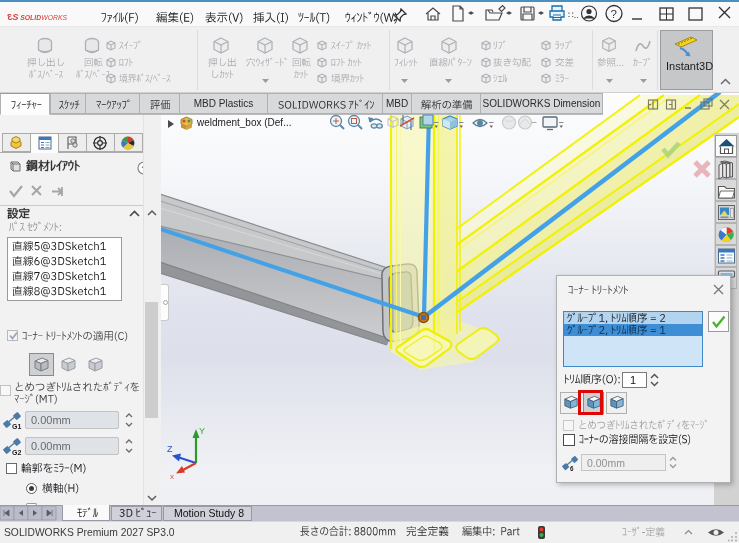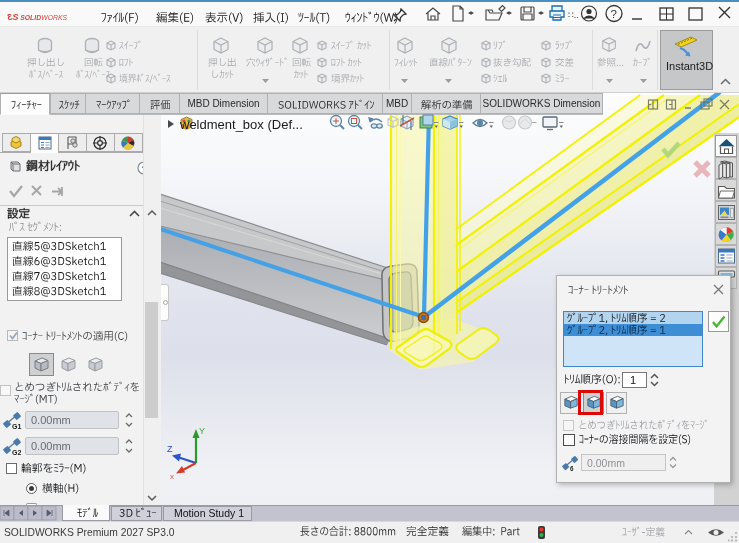--- a/index.html
+++ b/index.html
@@ -382,21 +382,21 @@
   </svg>
 <div class="ab" style="left:85px;top:93px;width:55px;height:21px;background:#d8d9da;border:1px solid #b0b1b2;border-top:1px solid #b0b1b2"></div>
 <svg style="position:absolute;left:94.5px;top:98.5px;" width="39" height="13">
     <path d="M5.8 2.1V2.8Q5.6 3.9 5.1 5.0Q4.5 6.1 3.8 7.0Q4.4 8.2 4.9 9.2L4.4 9.5Q3.9 8.4 3.2 7.3Q2.6 6.2 2.0 5.3L2.5 4.9Q2.9 5.5 3.4 6.4Q4.8 4.7 5.1 2.8H1.4V2.1Z M10.8 6.0H6.7V5.3H10.8Z M15.9 2.8Q15.9 4.6 15.6 6.0Q15.3 7.3 14.6 8.3Q13.9 9.2 12.8 9.9L12.4 9.4Q13.4 8.7 14.0 7.9Q14.6 7.1 14.9 6.0Q15.2 4.9 15.2 3.4H13.2Q12.8 4.9 12.1 6.1L11.6 5.6Q12.6 4.0 13.0 1.2L13.6 1.3Q13.5 2.0 13.4 2.8Z M19.3 5.5Q20.3 4.4 20.5 2.7H16.8V2.0H21.1V2.7Q20.9 4.7 19.7 6.0ZM16.9 9.4Q17.7 8.7 18.1 7.9Q18.4 7.1 18.4 5.8V3.8H19.0V5.8Q19.0 7.3 18.6 8.2Q18.2 9.2 17.3 10.0Z M24.0 6.0Q23.9 4.7 23.7 3.3L24.3 3.2Q24.5 4.7 24.6 5.9ZM23.0 9.7Q23.9 9.1 24.4 8.4Q24.9 7.6 25.2 6.4Q25.5 5.3 25.6 3.4L26.3 3.5Q26.1 5.4 25.8 6.7Q25.5 7.9 24.9 8.8Q24.3 9.6 23.4 10.2ZM22.6 6.5Q22.4 5.2 22.1 3.7L22.6 3.6Q22.8 4.4 22.9 5.0Q23.1 5.6 23.1 6.3Z M27.2 2.0H31.2Q31.1 4.2 30.9 5.7Q30.6 7.2 30.0 8.2Q29.3 9.2 28.3 9.9L27.8 9.3Q28.8 8.7 29.4 7.8Q29.9 7.0 30.2 5.7Q30.4 4.5 30.5 2.7H27.2Z M32.0 1.8Q32.0 1.3 32.3 0.9Q32.7 0.6 33.3 0.6Q33.8 0.6 34.2 0.9Q34.5 1.3 34.5 1.8Q34.5 2.4 34.2 2.7Q33.8 3.1 33.3 3.1Q32.7 3.1 32.3 2.7Q32.0 2.4 32.0 1.8ZM34.0 1.9V1.8Q34.0 1.5 33.8 1.3Q33.6 1.1 33.3 1.1Q32.9 1.1 32.7 1.3Q32.5 1.5 32.5 1.8V1.9Q32.5 2.2 32.7 2.4Q32.9 2.6 33.3 2.6Q33.6 2.6 33.8 2.4Q34.0 2.2 34.0 1.9Z" fill="#2a2a2a"></path>
   </svg>
 <div class="ab" style="left:139px;top:93px;width:41px;height:21px;background:#d8d9da;border:1px solid #b0b1b2;border-top:1px solid #b0b1b2"></div>
 <svg style="position:absolute;left:149.2px;top:98.5px;" width="24" height="13">
     <path d="M1.8 1.3H4.7V1.9H1.8ZM8.2 6.3H10.8V6.9H8.2V10.4H7.6V6.9H5.0V6.3H7.6V1.9H5.2V1.3H10.6V1.9H8.2ZM8.8 5.3Q9.1 4.8 9.4 4.0Q9.7 3.3 9.9 2.6L10.4 2.9Q10.2 3.5 9.9 4.3Q9.6 5.1 9.3 5.7ZM6.0 2.7Q6.2 3.2 6.5 3.9Q6.7 4.7 6.9 5.3L6.4 5.6Q6.2 4.9 5.9 4.2Q5.7 3.5 5.5 2.9ZM1.5 2.8H5.1V3.3H1.5ZM1.9 4.2H4.7V4.8H1.9ZM4.7 6.2H1.9V5.6H4.7ZM2.5 10.4H1.9V7.0H4.7V9.8H2.5ZM4.2 7.6H2.5V9.2H4.2Z M14.2 1.0Q13.9 2.5 13.4 3.8V10.3H12.8V5.0Q12.4 5.6 12.0 6.1L11.6 5.5Q12.3 4.6 12.8 3.5Q13.3 2.4 13.6 0.9ZM21.2 1.5V2.1H18.9V3.9H20.8V10.3H20.2V9.6H15.2V10.3H14.5V3.9H16.4V2.1H14.3V1.5ZM17.0 3.9H18.3V2.1H17.0ZM16.4 4.4H15.2V9.1H16.4ZM18.3 9.1V4.4H17.0V9.1ZM18.9 9.1H20.2V4.4H18.9Z" fill="#2a2a2a"></path>
   </svg>
 <div class="ab" style="left:179px;top:93px;width:89px;height:21px;background:#d8d9da;border:1px solid #b0b1b2;border-top:1px solid #b0b1b2"></div>
-<div class="ab" style="left:179px;top:98px;width:89px;text-align:center;font-size:10px;white-space:nowrap;color:#2a2a2a">MBD Dimension</div>
+<div class="ab" style="left:179px;top:98px;width:89px;text-align:center;font-size:10px;white-space:nowrap;color:#2a2a2a">MBD Plastics</div>
 <div class="ab" style="left:267px;top:93px;width:116px;height:21px;background:#d8d9da;border:1px solid #b0b1b2;border-top:1px solid #b0b1b2"></div>
 <svg style="position:absolute;left:276.8px;top:98.5px;" width="99" height="13">
     <path d="M1.5 8.4 2.1 7.9Q2.5 8.4 3.0 8.7Q3.5 9.0 4.2 9.0Q5.0 9.0 5.4 8.6Q5.8 8.2 5.8 7.5Q5.8 6.9 5.5 6.6Q5.2 6.3 4.4 6.2L3.8 6.0Q2.7 5.8 2.2 5.3Q1.7 4.8 1.7 4.0Q1.7 3.0 2.4 2.4Q3.0 1.9 4.2 1.9Q5.8 1.9 6.6 3.1L6.0 3.6Q5.3 2.7 4.1 2.7Q3.4 2.7 3.0 3.0Q2.5 3.3 2.5 3.9Q2.5 4.5 2.9 4.8Q3.2 5.1 4.0 5.2L4.6 5.4Q5.7 5.6 6.2 6.1Q6.7 6.6 6.7 7.4Q6.7 8.5 6.0 9.1Q5.3 9.7 4.1 9.7Q2.4 9.7 1.5 8.4Z M7.9 5.8Q7.9 4.6 8.3 3.7Q8.7 2.8 9.4 2.3Q10.1 1.9 11.1 1.9Q12.1 1.9 12.8 2.3Q13.5 2.8 13.9 3.7Q14.3 4.6 14.3 5.8Q14.3 7.1 13.9 7.9Q13.5 8.8 12.8 9.3Q12.1 9.7 11.1 9.7Q10.1 9.7 9.4 9.3Q8.7 8.8 8.3 7.9Q7.9 7.1 7.9 5.8ZM13.3 6.4V5.2Q13.3 4.4 13.1 3.9Q12.8 3.3 12.3 3.0Q11.8 2.7 11.1 2.7Q10.4 2.7 9.9 3.0Q9.4 3.3 9.1 3.9Q8.8 4.4 8.8 5.2V6.4Q8.8 7.2 9.1 7.7Q9.4 8.3 9.9 8.6Q10.4 8.9 11.1 8.9Q11.8 8.9 12.3 8.6Q12.8 8.3 13.1 7.7Q13.3 7.2 13.3 6.4Z M20.0 8.8V9.6H15.9V2.0H16.8V8.8Z M24.0 9.6H21.0V8.9H22.0V2.8H21.0V2.0H24.0V2.8H22.9V8.9H24.0Z M25.6 9.6V2.0H28.1Q29.6 2.0 30.4 3.0Q31.2 4.0 31.2 5.8Q31.2 7.7 30.4 8.6Q29.6 9.6 28.1 9.6ZM28.1 8.8Q29.1 8.8 29.7 8.2Q30.3 7.5 30.3 6.4V5.2Q30.3 4.1 29.7 3.4Q29.1 2.8 28.1 2.8H26.5V8.8Z M34.9 9.6H33.9L32.1 2.0H33.0L33.9 5.9L34.5 8.5H34.5L35.1 5.9L36.2 2.0H37.2L38.1 5.9L38.8 8.5H38.8L39.4 5.9L40.4 2.0H41.3L39.3 9.6H38.3L37.3 5.6L36.6 3.0H36.6L35.9 5.6Z M42.1 5.8Q42.1 4.6 42.5 3.7Q42.9 2.8 43.6 2.3Q44.3 1.9 45.3 1.9Q46.3 1.9 47.0 2.3Q47.7 2.8 48.1 3.7Q48.5 4.6 48.5 5.8Q48.5 7.1 48.1 7.9Q47.7 8.8 47.0 9.3Q46.3 9.7 45.3 9.7Q44.3 9.7 43.6 9.3Q42.9 8.8 42.5 7.9Q42.1 7.1 42.1 5.8ZM47.6 6.4V5.2Q47.6 4.4 47.3 3.9Q47.0 3.3 46.5 3.0Q46.0 2.7 45.3 2.7Q44.6 2.7 44.1 3.0Q43.6 3.3 43.3 3.9Q43.0 4.4 43.0 5.2V6.4Q43.0 7.2 43.3 7.7Q43.6 8.3 44.1 8.6Q44.6 8.9 45.3 8.9Q46.0 8.9 46.5 8.6Q47.0 8.3 47.3 7.7Q47.6 7.2 47.6 6.4Z M51.0 6.3V9.6H50.1V2.0H53.1Q54.1 2.0 54.7 2.6Q55.2 3.1 55.2 4.2Q55.2 5.0 54.8 5.5Q54.4 6.1 53.7 6.2L55.4 9.6H54.5L52.8 6.3ZM53.1 5.6Q53.7 5.6 54.0 5.3Q54.3 5.0 54.3 4.5V3.9Q54.3 3.4 54.0 3.1Q53.7 2.8 53.1 2.8H51.0V5.6Z M57.9 9.6H57.1V2.0H57.9V6.1H57.9L59.1 4.8L61.4 2.0H62.4L59.6 5.3L62.6 9.6H61.6L59.0 5.8L57.9 7.1Z M63.3 8.4 64.0 7.9Q64.4 8.4 64.9 8.7Q65.4 9.0 66.0 9.0Q66.8 9.0 67.3 8.6Q67.7 8.2 67.7 7.5Q67.7 6.9 67.4 6.6Q67.0 6.3 66.3 6.2L65.7 6.0Q64.6 5.8 64.1 5.3Q63.5 4.8 63.5 4.0Q63.5 3.0 64.2 2.4Q64.9 1.9 66.0 1.9Q67.7 1.9 68.5 3.1L67.9 3.6Q67.2 2.7 66.0 2.7Q65.2 2.7 64.8 3.0Q64.4 3.3 64.4 3.9Q64.4 4.5 64.7 4.8Q65.1 5.1 65.8 5.2L66.5 5.4Q67.6 5.6 68.1 6.1Q68.6 6.6 68.6 7.4Q68.6 8.5 67.9 9.1Q67.2 9.7 66.0 9.7Q64.3 9.7 63.3 8.4Z M74.5 5.5Q75.5 4.4 75.7 2.7H72.0V2.0H76.4V2.7Q76.1 4.7 75.0 6.0ZM72.1 9.4Q73.0 8.7 73.3 7.9Q73.6 7.1 73.6 5.8V3.8H74.3V5.8Q74.3 7.3 73.9 8.2Q73.5 9.2 72.6 10.0Z M81.3 6.8Q80.7 6.3 80.0 5.9Q79.3 5.4 78.7 5.0V9.9H78.0V1.4H78.7V4.2Q80.4 5.2 81.6 6.2Z M84.3 2.6Q83.8 1.6 83.3 0.8L83.9 0.6Q84.5 1.5 84.8 2.4ZM83.1 3.1Q82.7 2.2 82.2 1.3L82.7 1.0Q83.4 2.1 83.7 2.9Z M92.0 1.8Q91.4 3.1 90.5 4.2V9.9H89.8V5.0Q88.8 6.1 87.8 6.8L87.4 6.2Q88.6 5.4 89.6 4.1Q90.7 2.9 91.4 1.4Z M94.3 4.3Q94.0 3.9 93.5 3.3Q93.1 2.7 92.6 2.2L93.0 1.7Q93.5 2.2 94.0 2.8Q94.5 3.4 94.8 3.9ZM92.9 9.2Q93.9 8.6 94.6 7.8Q95.3 6.9 95.8 5.6Q96.2 4.4 96.5 2.6L97.1 2.9Q96.7 5.5 95.8 7.2Q94.9 8.8 93.3 9.8Z" fill="#2a2a2a"></path>
   </svg>
 <div class="ab" style="left:382px;top:93px;width:30px;height:21px;background:#d8d9da;border:1px solid #b0b1b2;border-top:1px solid #b0b1b2"></div>
 <div class="ab" style="left:382px;top:98px;width:30px;text-align:center;font-size:10px;white-space:nowrap;color:#2a2a2a">MBD</div>
 <div class="ab" style="left:411px;top:93px;width:70px;height:21px;background:#d8d9da;border:1px solid #b0b1b2;border-top:1px solid #b0b1b2"></div>
 <svg style="position:absolute;left:420.2px;top:98.5px;" width="54" height="13">
     <path d="M5.2 2.0Q5.1 2.4 4.9 2.8Q4.7 3.1 4.4 3.4H5.6V9.5Q5.6 9.9 5.4 10.1Q5.3 10.2 5.0 10.2H3.8L3.6 9.6H5.0V8.0H2.3Q2.2 9.3 1.8 10.4L1.3 10.0Q1.6 9.1 1.8 7.9Q1.9 6.8 1.9 5.0V3.8L1.6 4.1L1.2 3.6Q2.4 2.6 2.9 0.9L3.5 1.0Q3.4 1.3 3.3 1.6H5.2ZM5.9 3.9Q6.7 3.6 7.2 3.1Q7.6 2.6 7.7 1.9H6.1V1.4H10.6Q10.6 2.7 10.4 3.4Q10.3 3.9 10.0 4.1Q9.8 4.3 9.2 4.3H8.4L8.2 3.7H9.1Q9.5 3.7 9.6 3.6Q9.8 3.5 9.8 3.2Q9.9 2.9 9.9 2.6Q9.9 2.2 9.9 1.9H8.3Q8.1 3.6 6.2 4.5ZM3.0 2.1Q2.7 2.8 2.2 3.4H3.8Q4.0 3.1 4.2 2.8Q4.4 2.4 4.6 2.1ZM3.4 5.3V4.0H2.4V5.3ZM3.9 5.3H5.0V4.0H3.9ZM10.9 7.8V8.4H8.9V10.4H8.3V8.4H6.0V7.8H8.3V6.4H7.0Q6.7 7.0 6.4 7.4L5.9 7.0Q6.6 6.1 6.8 4.8L7.4 4.9Q7.3 5.4 7.2 5.8H8.3V4.7H8.9V5.8H10.7V6.4H8.9V7.8ZM2.4 5.9Q2.4 6.7 2.4 7.4H3.4V5.9ZM3.9 5.9V7.4H5.0V5.9Z M16.0 6.4 15.6 6.9 14.4 5.1Q14.3 5.1 14.3 5.1Q14.3 5.1 14.3 5.2V10.3H13.7V4.7H13.6Q13.5 6.5 12.1 8.1L11.7 7.6Q12.5 6.6 13.0 5.6Q13.4 4.6 13.6 3.5H11.9V2.9H13.7V1.0H14.3V2.9H16.0V3.5H14.3V4.8H14.4L14.5 4.7Q14.6 4.6 14.7 4.6Q14.7 4.6 14.8 4.8ZM21.1 4.3V4.9H19.6V10.3H19.0V4.9H17.1Q17.1 6.8 16.8 8.1Q16.5 9.4 15.9 10.4L15.4 9.9Q16.0 8.9 16.2 7.7Q16.5 6.5 16.5 4.6V1.9Q17.8 1.8 18.8 1.6Q19.8 1.4 20.6 1.1L20.9 1.6Q19.4 2.2 17.1 2.5V4.3Z M31.0 5.7Q31.0 7.4 30.0 8.4Q29.0 9.4 27.1 9.6L26.9 8.9Q28.6 8.7 29.4 7.9Q30.2 7.1 30.2 5.7Q30.2 4.4 29.4 3.6Q28.6 2.8 27.3 2.7Q26.9 5.9 26.2 7.4Q25.6 8.9 24.5 8.9Q24.0 8.9 23.5 8.6Q23.1 8.3 22.8 7.7Q22.5 7.1 22.5 6.3Q22.5 5.0 23.1 4.1Q23.6 3.1 24.6 2.6Q25.6 2.0 26.9 2.0Q28.1 2.0 29.0 2.5Q29.9 2.9 30.5 3.8Q31.0 4.6 31.0 5.7ZM26.5 2.7Q25.6 2.8 24.8 3.2Q24.1 3.7 23.7 4.5Q23.2 5.3 23.2 6.3Q23.2 6.8 23.4 7.3Q23.6 7.7 23.9 7.9Q24.1 8.1 24.5 8.1Q25.2 8.1 25.7 6.8Q26.2 5.4 26.5 2.7Z M41.7 7.8V8.4H37.3V10.3H36.6V8.4H32.4V7.8H36.6V6.8H35.6V3.5Q35.2 3.9 34.9 4.1L34.5 3.7Q35.2 3.1 35.7 2.4Q36.2 1.7 36.5 0.9L37.1 1.1Q36.9 1.5 36.7 2.0H38.5Q38.8 1.5 39.0 0.9L39.6 1.1Q39.4 1.5 39.1 2.0H41.5V2.5H39.0V3.4H41.2V3.9H39.0V4.8H41.2V5.3H39.0V6.2H41.5V6.8H37.3V7.8ZM34.7 2.5Q33.9 2.0 32.9 1.5L33.2 1.0Q34.3 1.5 35.0 2.0ZM36.3 2.5Q36.3 2.6 36.2 2.7V3.4H38.4V2.5ZM34.2 4.4Q33.5 4.0 32.4 3.4L32.8 2.9Q33.8 3.3 34.6 3.9ZM36.2 4.8H38.4V3.9H36.2ZM35.1 5.3Q34.6 5.9 34.0 6.4Q33.5 6.9 32.8 7.3L32.4 6.8Q33.1 6.4 33.6 5.9Q34.2 5.4 34.7 4.9ZM38.4 5.3H36.2V6.2H38.4Z M45.0 1.0Q44.8 2.3 44.3 3.5V10.3H43.7V4.8Q43.3 5.6 42.9 6.1L42.5 5.6Q43.2 4.7 43.7 3.5Q44.1 2.4 44.4 0.9ZM50.3 1.0V1.8H52.0V2.4H50.3V3.1H49.7V2.4H47.6V3.1H47.0V2.4H45.1V1.8H47.0V1.0H47.6V1.8H49.7V1.0ZM45.4 3.5H52.0V4.0H46.0V5.2Q46.0 7.2 45.9 8.3Q45.7 9.4 45.2 10.4L44.6 10.1Q45.0 9.4 45.2 8.7Q45.3 8.1 45.4 7.3Q45.4 6.5 45.4 5.2ZM46.6 10.4V4.8H51.6V9.6Q51.6 9.9 51.5 10.1Q51.4 10.2 51.0 10.2H50.2L50.1 9.6H51.0V8.3H49.4V10.2H48.8V8.3H47.2V10.4ZM48.8 6.3V5.3H47.2V6.3ZM49.4 6.3H51.0V5.3H49.4ZM47.2 6.8V7.8H48.8V6.8ZM49.4 6.8V7.8H51.0V6.8Z" fill="#2a2a2a"></path>
   </svg>
@@ -417,21 +417,21 @@
 <svg class="ab" style="left:167px;top:119px" width="8" height="10">
     <path d="M1,1 L7,5 L1,9 Z" fill="#4a4a4a"></path>
   </svg>
 <svg class="ab" style="left:179px;top:116px" width="15" height="15" viewBox="0 0 15 15">
 <polygon points="7.5,1 13,3.5 13,8 7.5,10.5 2,8 2,3.5" fill="#e8b84a" stroke="#8a6a1a" stroke-width="0.8"></polygon>
 <polygon points="2,8 7.5,10.5 7.5,14 2,11.5" fill="#c8922a"></polygon>
 <polygon points="13,8 7.5,10.5 7.5,14 13,11.5" fill="#d8a23a"></polygon>
 <circle cx="5" cy="5" r="1.6" fill="#d04a3a"></circle>
     <circle cx="10" cy="5" r="1.6" fill="#3a9a4a"></circle>
 </svg>
-<div class="ab" style="left:180px;top:117px;font-size:13px;color:#1a1a1a">weldment_box (Def...</div>
+<div class="ab" style="left:197px;top:117px;font-size:10px;color:#1a1a1a">weldment_box (Def...</div>
 <svg class="ab" style="left:326px;top:114px" width="245" height="20" viewBox="0 0 245 20">
 <g stroke="#5b87a8" stroke-width="1.3" fill="none">
 <g transform="translate(4,0)">
         <circle cx="6" cy="7" r="5.5" fill="#eef4f8"></circle>
         <path d="M10,11 L14,15" stroke-width="2"></path>
         <path d="M3,7 l6,0 M6,4 l0,6" stroke="#c05a3a" stroke-width="1"></path>
       </g>
 <g transform="translate(22,0)">
         <circle cx="6" cy="7" r="5.5" fill="#eef4f8"></circle>
         <path d="M10,11 L14,15" stroke-width="2"></path>
@@ -796,21 +796,21 @@
   </svg>
 <div class="ab" style="left:62px;top:505px;width:48px;height:16px;background:#fafafa;border:1px solid #9a9aa5;border-top:none"></div>
 <svg style="position:absolute;left:75.5px;top:507px;" width="24" height="14">
     <path d="M5.9 5.8H3.6V8.5Q3.6 8.9 3.8 9.0Q4.0 9.2 4.3 9.2H5.8V9.9H4.3Q3.0 9.9 3.0 8.5V5.8H1.3V5.1H3.0V2.5H1.6V1.8H5.5V2.5H3.6V5.1H5.9Z M7.0 1.9H10.7V2.6H7.0ZM11.2 4.5V5.1H9.3V5.5Q9.3 6.7 9.1 7.6Q9.0 8.4 8.6 9.0Q8.2 9.6 7.5 10.2L7.0 9.6Q7.6 9.1 8.0 8.6Q8.3 8.0 8.5 7.3Q8.6 6.6 8.6 5.5V5.1H6.5V4.5Z M13.9 2.7Q13.4 1.6 12.9 0.8L13.4 0.6Q14.0 1.5 14.4 2.4ZM12.7 3.2Q12.3 2.2 11.7 1.3L12.3 1.0Q12.9 2.1 13.2 2.9Z M21.9 5.4Q21.7 7.0 21.2 8.2Q20.8 9.4 20.1 10.0H19.4V1.5H20.1V9.1Q20.5 8.5 20.8 7.5Q21.2 6.6 21.3 5.2ZM17.9 1.6H18.5V5.3Q18.5 6.7 18.4 7.6Q18.3 8.4 18.0 9.0Q17.8 9.6 17.3 10.2L16.9 9.6Q17.3 9.2 17.5 8.6Q17.7 8.1 17.8 7.3Q17.9 6.6 17.9 5.3Z" fill="#111"></path>
   </svg>
 <div class="ab" style="left:111px;top:506px;width:51px;height:15px;background:#cfd0d9;border:1px solid #9a9aa5"></div>
 <svg style="position:absolute;left:118.2px;top:507px;" width="41" height="14">
     <path d="M3.9 5.3Q4.7 5.3 5.1 5.0Q5.5 4.6 5.5 4.1V4.0Q5.5 3.4 5.1 3.0Q4.7 2.7 4.1 2.7Q3.5 2.7 3.1 3.0Q2.7 3.2 2.5 3.7L1.8 3.2Q2.6 1.9 4.1 1.9Q4.8 1.9 5.3 2.2Q5.8 2.4 6.1 2.8Q6.4 3.3 6.4 3.9Q6.4 4.6 6.0 5.0Q5.6 5.5 4.9 5.7V5.7Q5.6 5.8 6.1 6.3Q6.6 6.8 6.6 7.7Q6.6 8.3 6.2 8.8Q5.9 9.3 5.3 9.6Q4.7 9.9 4.0 9.9Q3.1 9.9 2.5 9.5Q1.9 9.2 1.5 8.6L2.1 8.1Q2.5 8.6 2.9 8.9Q3.3 9.1 4.0 9.1Q4.8 9.1 5.2 8.7Q5.6 8.3 5.6 7.7V7.6Q5.6 6.9 5.2 6.5Q4.8 6.1 4.0 6.1H3.0V5.3Z M8.7 9.8V2.1H11.2Q12.7 2.1 13.5 3.1Q14.4 4.0 14.4 5.9Q14.4 7.8 13.5 8.8Q12.7 9.8 11.2 9.8ZM11.2 9.0Q12.2 9.0 12.8 8.3Q13.4 7.7 13.4 6.5V5.3Q13.4 4.2 12.8 3.5Q12.2 2.8 11.2 2.8H9.5V9.0Z M19.2 8.5Q19.2 8.8 19.3 9.0Q19.5 9.2 19.8 9.2H22.3V9.8H19.8Q18.5 9.8 18.5 8.5V1.4H19.2V4.7Q19.9 4.6 20.7 4.2Q21.4 3.9 22.0 3.5L22.3 4.1Q21.7 4.5 20.8 4.9Q20.0 5.2 19.2 5.5Z M25.2 2.7Q24.7 1.6 24.2 0.8L24.8 0.6Q25.4 1.5 25.8 2.4ZM24.0 3.2Q23.6 2.2 23.0 1.3L23.6 1.0Q24.3 2.1 24.6 2.9Z M32.9 9.2V9.8H28.6V9.2H31.1Q31.4 7.3 31.5 4.4H29.0V3.7H32.2Q32.2 5.1 32.0 6.6Q31.9 8.0 31.8 9.2Z M38.1 6.1H33.9V5.4H38.1Z" fill="#111"></path>
   </svg>
 <div class="ab" style="left:163px;top:506px;width:89px;height:15px;background:#cfd0d9;border:1px solid #9a9aa5"></div>
-<div class="ab" style="left:166px;top:507px;width:86px;text-align:center;font-size:10.5px;color:#111">Motion Study 1</div>
+<div class="ab" style="left:166px;top:507px;width:86px;text-align:center;font-size:10.5px;color:#111">Motion Study 8</div>
 <div class="ab" style="left:0;top:521px;width:739px;height:22px;background:#f0f0f0;border-top:1px solid #d8d8d8"></div>
 <div class="ab" style="left:4px;top:527px;font-size:10.3px;color:#3a3a3a">SOLIDWORKS Premium 2027 SP3.0</div>
 <svg style="position:absolute;left:299px;top:525px;" width="99" height="14">
     <path d="M10.2 6.3V7.0H5.6Q6.1 8.0 7.0 8.8Q7.5 8.4 8.0 8.0Q8.5 7.5 8.9 7.1L9.3 7.6Q8.5 8.4 7.5 9.1Q8.5 9.8 10.2 10.4L10.0 11.0Q7.9 10.3 6.8 9.4Q5.6 8.4 4.9 7.0H3.6V9.9Q4.7 9.6 5.4 9.3L5.5 9.9Q4.7 10.2 3.7 10.5Q2.7 10.7 1.7 10.9L1.6 10.3Q2.4 10.1 3.0 10.0V7.0H1.4V6.3H3.0V1.4H9.5V2.0H3.6V3.0H9.3V3.6H3.6V4.7H9.3V5.2H3.6V6.3Z M13.1 8.3Q13.1 9.1 13.8 9.4Q14.4 9.8 15.7 9.8Q16.4 9.8 17.1 9.7Q17.8 9.6 18.3 9.5L18.4 10.2Q17.9 10.4 17.1 10.4Q16.4 10.5 15.7 10.5Q14.0 10.5 13.2 10.0Q12.4 9.4 12.4 8.3Q12.4 7.3 13.1 6.7Q13.8 6.2 14.9 6.2Q15.8 6.2 16.4 6.4Q17.0 6.7 17.6 7.3L17.7 7.2Q16.9 5.9 16.3 4.1Q14.7 4.3 12.1 4.3V3.5Q14.5 3.5 16.0 3.4Q15.7 2.5 15.4 1.5L16.1 1.3Q16.3 2.2 16.7 3.3Q17.8 3.2 19.1 3.0L19.2 3.8Q18.1 3.9 17.0 4.1Q17.7 5.9 18.6 7.5L18.0 7.9Q16.8 6.9 15.0 6.9Q14.1 6.9 13.6 7.3Q13.1 7.6 13.1 8.3Z M29.2 6.1Q29.2 7.9 28.3 8.9Q27.4 10.0 25.6 10.2L25.4 9.5Q27.0 9.3 27.8 8.4Q28.5 7.6 28.5 6.1Q28.5 4.7 27.8 3.9Q27.0 3.0 25.7 2.9Q25.4 6.3 24.8 7.9Q24.1 9.5 23.1 9.5Q22.6 9.5 22.2 9.1Q21.8 8.8 21.5 8.2Q21.2 7.6 21.2 6.7Q21.2 5.4 21.8 4.4Q22.3 3.3 23.3 2.7Q24.2 2.2 25.4 2.2Q26.5 2.2 27.4 2.7Q28.2 3.1 28.7 4.0Q29.2 4.9 29.2 6.1ZM25.0 2.9Q24.1 3.0 23.4 3.5Q22.7 4.0 22.3 4.8Q21.9 5.7 21.9 6.7Q21.9 7.3 22.1 7.8Q22.2 8.2 22.5 8.4Q22.8 8.7 23.1 8.7Q23.7 8.7 24.2 7.2Q24.7 5.8 25.0 2.9Z M30.3 4.8Q32.1 3.8 33.1 2.9Q34.0 2.1 34.5 1.0H35.2Q35.6 2.0 36.6 2.9Q37.7 3.8 39.5 4.8L39.2 5.4Q37.2 4.4 36.2 3.4Q35.1 2.4 34.9 1.4H34.8Q34.5 2.4 33.5 3.4Q32.6 4.4 30.7 5.4ZM37.1 5.0H32.7V4.4H37.1ZM31.6 6.5H38.2V11.0H37.6V10.4H32.2V11.0H31.6ZM32.2 7.1V9.7H37.6V7.1Z M47.1 4.4H49.1V5.1H47.1V11.0H46.5V5.1H44.6V4.4H46.5V1.1H47.1ZM40.7 1.4H44.0V2.0H40.7ZM44.4 3.6H40.3V2.9H44.4ZM40.8 4.5H44.0V5.1H40.8ZM44.0 6.6H40.8V6.0H44.0ZM41.4 11.1H40.8V7.5H44.0V10.5H41.4ZM43.4 8.1H41.4V9.8H43.4Z M50.3 4.9V4.8Q50.3 4.5 50.5 4.3Q50.6 4.1 50.9 4.1Q51.2 4.1 51.4 4.3Q51.5 4.5 51.5 4.8V4.9Q51.5 5.2 51.4 5.4Q51.2 5.6 50.9 5.6Q50.6 5.6 50.5 5.4Q50.3 5.2 50.3 4.9ZM50.3 9.7V9.6Q50.3 9.3 50.5 9.1Q50.6 8.9 50.9 8.9Q51.2 8.9 51.4 9.1Q51.5 9.3 51.5 9.6V9.7Q51.5 10.0 51.4 10.2Q51.2 10.4 50.9 10.4Q50.6 10.4 50.5 10.2Q50.3 10.0 50.3 9.7Z M55.4 8.0Q55.4 7.2 55.8 6.7Q56.2 6.2 56.9 6.0V6.0Q56.3 5.7 56.0 5.2Q55.6 4.7 55.6 4.0Q55.6 3.1 56.2 2.6Q56.8 2.0 57.9 2.0Q58.9 2.0 59.5 2.6Q60.1 3.1 60.1 4.0Q60.1 4.7 59.8 5.2Q59.5 5.7 58.9 6.0V6.0Q59.6 6.2 59.9 6.7Q60.3 7.2 60.3 8.0Q60.3 8.7 60.0 9.2Q59.8 9.8 59.2 10.1Q58.7 10.4 57.9 10.4Q57.1 10.4 56.5 10.1Q56.0 9.8 55.7 9.2Q55.4 8.7 55.4 8.0ZM59.3 4.3V4.1Q59.3 3.5 58.9 3.2Q58.5 2.8 57.9 2.8Q57.2 2.8 56.8 3.2Q56.5 3.5 56.5 4.1V4.3Q56.5 4.9 56.8 5.3Q57.2 5.6 57.9 5.6Q58.5 5.6 58.9 5.3Q59.3 4.9 59.3 4.3ZM59.5 8.1V7.9Q59.5 7.2 59.0 6.8Q58.6 6.4 57.9 6.4Q57.1 6.4 56.7 6.8Q56.3 7.2 56.3 7.9V8.1Q56.3 8.8 56.7 9.2Q57.1 9.6 57.9 9.6Q58.6 9.6 59.0 9.2Q59.5 8.8 59.5 8.1Z M61.5 8.0Q61.5 7.2 61.9 6.7Q62.3 6.2 63.0 6.0V6.0Q62.4 5.7 62.1 5.2Q61.7 4.7 61.7 4.0Q61.7 3.1 62.3 2.6Q62.9 2.0 64.0 2.0Q65.0 2.0 65.6 2.6Q66.2 3.1 66.2 4.0Q66.2 4.7 65.9 5.2Q65.6 5.7 65.0 6.0V6.0Q65.7 6.2 66.1 6.7Q66.4 7.2 66.4 8.0Q66.4 8.7 66.2 9.2Q65.9 9.8 65.3 10.1Q64.8 10.4 64.0 10.4Q63.2 10.4 62.6 10.1Q62.1 9.8 61.8 9.2Q61.5 8.7 61.5 8.0ZM65.4 4.3V4.1Q65.4 3.5 65.0 3.2Q64.7 2.8 64.0 2.8Q63.3 2.8 63.0 3.2Q62.6 3.5 62.6 4.1V4.3Q62.6 4.9 63.0 5.3Q63.3 5.6 64.0 5.6Q64.7 5.6 65.0 5.3Q65.4 4.9 65.4 4.3ZM65.6 8.1V7.9Q65.6 7.2 65.2 6.8Q64.7 6.4 64.0 6.4Q63.2 6.4 62.8 6.8Q62.4 7.2 62.4 7.9V8.1Q62.4 8.8 62.8 9.2Q63.2 9.6 64.0 9.6Q64.7 9.6 65.2 9.2Q65.6 8.8 65.6 8.1Z M67.7 6.2Q67.7 2.0 70.1 2.0Q72.5 2.0 72.5 6.2Q72.5 10.4 70.1 10.4Q67.7 10.4 67.7 6.2ZM71.7 6.8V5.6Q71.7 4.3 71.3 3.6Q70.9 2.8 70.1 2.8Q69.3 2.8 68.9 3.6Q68.5 4.3 68.5 5.6V6.8Q68.5 8.1 68.9 8.8Q69.3 9.6 70.1 9.6Q70.9 9.6 71.3 8.8Q71.7 8.1 71.7 6.8Z M73.8 6.2Q73.8 2.0 76.2 2.0Q78.6 2.0 78.6 6.2Q78.6 10.4 76.2 10.4Q73.8 10.4 73.8 6.2ZM77.8 6.8V5.6Q77.8 4.3 77.4 3.6Q77.0 2.8 76.2 2.8Q75.4 2.8 75.0 3.6Q74.6 4.3 74.6 5.6V6.8Q74.6 8.1 75.0 8.8Q75.4 9.6 76.2 9.6Q77.0 9.6 77.4 8.8Q77.8 8.1 77.8 6.8Z M80.1 10.2V4.3H80.9V5.2H80.9Q81.1 4.7 81.5 4.4Q81.8 4.1 82.4 4.1Q82.9 4.1 83.3 4.4Q83.8 4.7 84.0 5.4H84.0Q84.1 4.8 84.6 4.5Q85.0 4.1 85.6 4.1Q86.4 4.1 86.9 4.7Q87.3 5.3 87.3 6.4V10.2H86.5V6.6Q86.5 5.8 86.2 5.4Q86.0 4.9 85.4 4.9Q84.8 4.9 84.5 5.2Q84.1 5.5 84.1 6.1V10.2H83.3V6.6Q83.3 5.8 83.0 5.3Q82.8 4.9 82.2 4.9Q81.6 4.9 81.3 5.2Q80.9 5.5 80.9 6.1V10.2Z M89.0 10.2V4.3H89.8V5.2H89.8Q90.0 4.7 90.3 4.4Q90.7 4.1 91.2 4.1Q91.8 4.1 92.2 4.4Q92.6 4.7 92.9 5.4H92.9Q93.0 4.8 93.4 4.5Q93.8 4.1 94.5 4.1Q95.3 4.1 95.7 4.7Q96.2 5.3 96.2 6.4V10.2H95.4V6.6Q95.4 5.8 95.1 5.4Q94.8 4.9 94.2 4.9Q93.7 4.9 93.3 5.2Q93.0 5.5 93.0 6.1V10.2H92.2V6.6Q92.2 5.8 91.9 5.3Q91.6 4.9 91.0 4.9Q90.5 4.9 90.2 5.2Q89.8 5.5 89.8 6.1V10.2Z" fill="#2a2a2a"></path>
   </svg>
 <svg style="position:absolute;left:405px;top:525px;" width="46" height="14">
     <path d="M10.3 2.8H2.5V4.5H1.8V2.2H5.9V1.1H6.6V2.2H10.9V4.5H10.3ZM9.5 4.2V4.8H3.2V4.2ZM10.4 8.3 11.0 8.5V10.0Q11.0 10.4 10.8 10.6Q10.7 10.8 10.3 10.8H8.5Q8.0 10.8 7.7 10.6Q7.5 10.5 7.3 10.2Q7.2 9.9 7.2 9.4V6.9H5.2Q5.1 8.5 4.4 9.4Q3.6 10.4 1.9 10.9L1.6 10.3Q2.6 10.0 3.2 9.5Q3.9 9.1 4.2 8.4Q4.5 7.8 4.5 6.9H1.8V6.2H10.9V6.9H7.9V9.4Q7.9 9.8 8.1 10.0Q8.2 10.1 8.6 10.1H10.4Z M17.4 1.0Q17.9 2.0 19.0 2.9Q20.2 3.8 22.2 4.8L21.8 5.4Q19.7 4.4 18.5 3.4Q17.4 2.4 17.1 1.4H17.0Q16.7 2.4 15.6 3.4Q14.5 4.4 12.4 5.4L12.1 4.8Q14.0 3.8 15.1 2.9Q16.1 2.1 16.6 1.0ZM21.0 7.9H17.4V10.0H21.6V10.7H12.7V10.0H16.7V7.9H13.3V7.3H16.7V5.4H13.9V4.8H20.4V5.4H17.4V7.3H21.0Z M32.6 9.9 32.4 10.5H28.8Q27.1 10.5 26.2 9.9Q25.4 9.4 25.2 8.0H25.2Q25.1 8.6 25.0 9.0Q24.8 9.5 24.5 9.9Q24.1 10.3 23.5 10.7L23.1 10.1Q23.8 9.6 24.2 9.2Q24.5 8.7 24.7 8.2Q24.8 7.7 24.8 6.8V6.0H25.5V6.9Q25.5 8.2 26.0 8.9Q26.6 9.6 27.6 9.8V5.0H23.9V4.5H23.3V2.3H27.4V1.0H28.1V2.3H32.5V4.5H31.8V5.0H28.3V6.8H31.8V7.4H28.3V9.9Q28.4 9.9 28.7 9.9ZM31.8 2.9H23.9V4.3H31.8Z M38.9 4.8H43.4V5.3H33.8V4.8H38.2V4.0H34.5V3.4H38.2V2.7H34.1V2.1H36.6Q36.3 1.7 35.9 1.3L36.4 1.0Q36.8 1.3 37.2 1.9L36.7 2.1H39.9Q40.4 1.6 40.6 1.0L41.2 1.2Q41.0 1.7 40.6 2.1H43.2V2.7H38.9V3.4H42.7V4.0H38.9ZM41.2 5.6Q41.9 6.0 42.7 6.7L42.3 7.1Q41.6 6.5 40.8 6.0ZM40.1 6.1Q40.1 6.8 40.2 7.3H43.4V7.9H40.3Q40.5 8.6 40.9 9.1Q41.7 8.6 42.3 7.9L42.8 8.2Q42.0 9.1 41.3 9.6Q41.8 10.0 42.6 10.3L42.7 9.1L43.3 9.3L43.1 10.4Q43.0 10.9 42.6 10.9Q42.5 10.9 42.2 10.8Q41.3 10.5 40.7 9.9Q39.6 10.5 37.9 10.9L37.7 10.4Q39.2 10.0 40.3 9.4Q39.9 8.8 39.6 7.9H36.9V8.7Q38.0 8.6 38.9 8.5L39.0 9.0Q38.0 9.2 36.9 9.3V10.2Q36.9 10.9 36.2 10.9H34.5L34.4 10.4H36.2V9.4Q34.8 9.5 33.9 9.5L33.8 8.9Q35.3 8.9 36.2 8.8V7.9H33.9V7.3H36.2V6.6Q35.0 6.6 34.2 6.7L34.1 6.1Q37.0 6.0 38.4 5.7L38.7 6.2Q38.0 6.4 36.9 6.5V7.3H39.5Q39.4 6.7 39.4 6.1V5.7H40.1Z" fill="#2a2a2a"></path>
   </svg>
 <svg style="position:absolute;left:461px;top:525px;" width="61" height="14">
     <path d="M3.5 6.5V11.0H2.9V6.5Q1.9 6.6 1.3 6.6L1.3 6.0Q1.9 6.0 2.1 6.0Q2.5 5.4 2.9 4.7Q2.2 3.8 1.4 3.0L1.8 2.6L2.2 3.0Q2.7 2.0 3.1 1.0L3.6 1.3Q3.1 2.4 2.6 3.4Q2.9 3.8 3.2 4.2Q3.8 3.2 4.2 2.2L4.7 2.5Q3.7 4.6 2.8 5.9Q3.6 5.9 4.3 5.8Q4.1 5.2 3.9 4.7L4.4 4.5Q4.8 5.5 5.1 6.7L4.6 6.9Q4.6 6.8 4.5 6.7Q4.5 6.5 4.5 6.3ZM4.9 2.0V1.4H10.6V2.0ZM10.3 5.2H5.9Q5.9 6.8 5.7 8.2Q5.4 9.7 5.0 10.7L4.5 10.2Q5.0 9.1 5.2 7.9Q5.3 6.7 5.3 4.9V2.9H10.3ZM9.7 4.7V3.5H5.9V4.7ZM6.0 11.0V6.2H10.5V10.3Q10.5 10.6 10.3 10.7Q10.2 10.9 9.9 10.9H9.4L9.3 10.3H9.9V8.6H9.1V10.8H8.6V8.6H7.8V10.8H7.3V8.6H6.5V11.0ZM7.3 8.1V6.7H6.5V8.1ZM7.8 6.7V8.1H8.6V6.7ZM9.1 8.1H9.9V6.7H9.1ZM4.4 7.3Q4.6 8.4 4.7 9.2L4.2 9.4Q4.1 8.2 3.9 7.4ZM1.3 10.1Q1.8 8.9 2.0 7.3L2.5 7.4Q2.3 9.3 1.8 10.5Z M16.7 8.2Q17.2 8.8 18.1 9.2Q19.1 9.7 20.8 10.1L20.6 10.7Q19.2 10.3 18.4 10.0Q17.6 9.7 17.1 9.3Q16.6 8.9 16.4 8.4H16.4V11.1H15.7V8.4H15.7Q15.5 8.9 15.0 9.3Q14.6 9.7 13.8 10.0Q13.0 10.4 11.7 10.7L11.5 10.1Q13.1 9.7 14.1 9.2Q15.0 8.8 15.4 8.2H11.7V7.6H15.7V6.7H12.7V3.7Q12.3 4.2 11.8 4.6L11.5 4.1Q12.3 3.4 12.8 2.6Q13.3 1.8 13.7 0.9L14.2 1.1Q14.1 1.6 13.9 2.0H16.3Q16.5 1.7 16.8 1.0L17.4 1.1Q17.1 1.7 17.0 2.0H20.2V2.6H16.9V3.4H19.9V3.9H16.9V4.8H19.9V5.3H16.9V6.2H20.3V6.7H16.4V7.6H20.6V8.2ZM13.6 2.6Q13.4 2.8 13.3 2.9V3.4H16.3V2.6ZM13.3 4.8H16.3V3.9H13.3ZM16.3 5.3H13.3V6.2H16.3Z M26.5 1.1V3.2H30.2V8.7H29.6V7.8H26.5V11.0H25.8V7.8H22.9V8.7H22.2V3.2H25.8V1.1ZM22.9 3.8V7.2H25.8V3.8ZM26.5 7.2H29.6V3.8H26.5Z M32.2 4.9V4.8Q32.2 4.5 32.4 4.3Q32.5 4.1 32.8 4.1Q33.1 4.1 33.3 4.3Q33.4 4.5 33.4 4.8V4.9Q33.4 5.2 33.3 5.4Q33.1 5.6 32.8 5.6Q32.5 5.6 32.4 5.4Q32.2 5.2 32.2 4.9ZM32.2 9.7V9.6Q32.2 9.3 32.4 9.1Q32.5 8.9 32.8 8.9Q33.1 8.9 33.3 9.1Q33.4 9.3 33.4 9.6V9.7Q33.4 10.0 33.3 10.2Q33.1 10.4 32.8 10.4Q32.5 10.4 32.4 10.2Q32.2 10.0 32.2 9.7Z M41.2 10.2H40.4V2.2H43.3Q44.3 2.2 44.8 2.8Q45.3 3.4 45.3 4.5Q45.3 5.5 44.8 6.2Q44.3 6.8 43.3 6.8H41.2ZM41.2 3.0V6.0H43.3Q43.8 6.0 44.1 5.6Q44.4 5.3 44.4 4.8V4.2Q44.4 3.6 44.1 3.3Q43.8 3.0 43.3 3.0Z M46.2 8.6Q46.2 7.7 46.8 7.3Q47.4 6.8 48.6 6.8H49.7V6.2Q49.7 5.6 49.3 5.2Q49.0 4.9 48.3 4.9Q47.4 4.9 46.9 5.8L46.4 5.3Q46.7 4.8 47.2 4.5Q47.7 4.1 48.4 4.1Q49.4 4.1 49.9 4.7Q50.5 5.2 50.5 6.1V9.5H51.1V10.2H50.7Q49.8 10.2 49.7 9.3H49.7Q49.5 9.8 49.1 10.1Q48.6 10.4 48.1 10.4Q47.2 10.4 46.7 9.9Q46.2 9.4 46.2 8.6ZM49.7 8.5V7.5H48.5Q47.8 7.5 47.4 7.7Q47.1 8.0 47.1 8.4V8.7Q47.1 9.1 47.4 9.4Q47.7 9.6 48.2 9.6Q48.8 9.6 49.2 9.3Q49.7 9.0 49.7 8.5Z M52.3 10.2V4.3H53.1V5.4H53.2Q53.4 4.9 53.7 4.6Q54.1 4.3 54.8 4.3H55.1V5.2H54.6Q54.0 5.2 53.6 5.4Q53.1 5.7 53.1 6.2V10.2Z M57.4 10.2Q57.0 10.2 56.7 10.0Q56.5 9.7 56.5 9.3V5.0H55.6V4.3H56.1Q56.4 4.3 56.5 4.2Q56.6 4.0 56.6 3.8V2.6H57.3V4.3H58.5V5.0H57.3V9.5H58.4V10.2Z" fill="#2a2a2a"></path>

